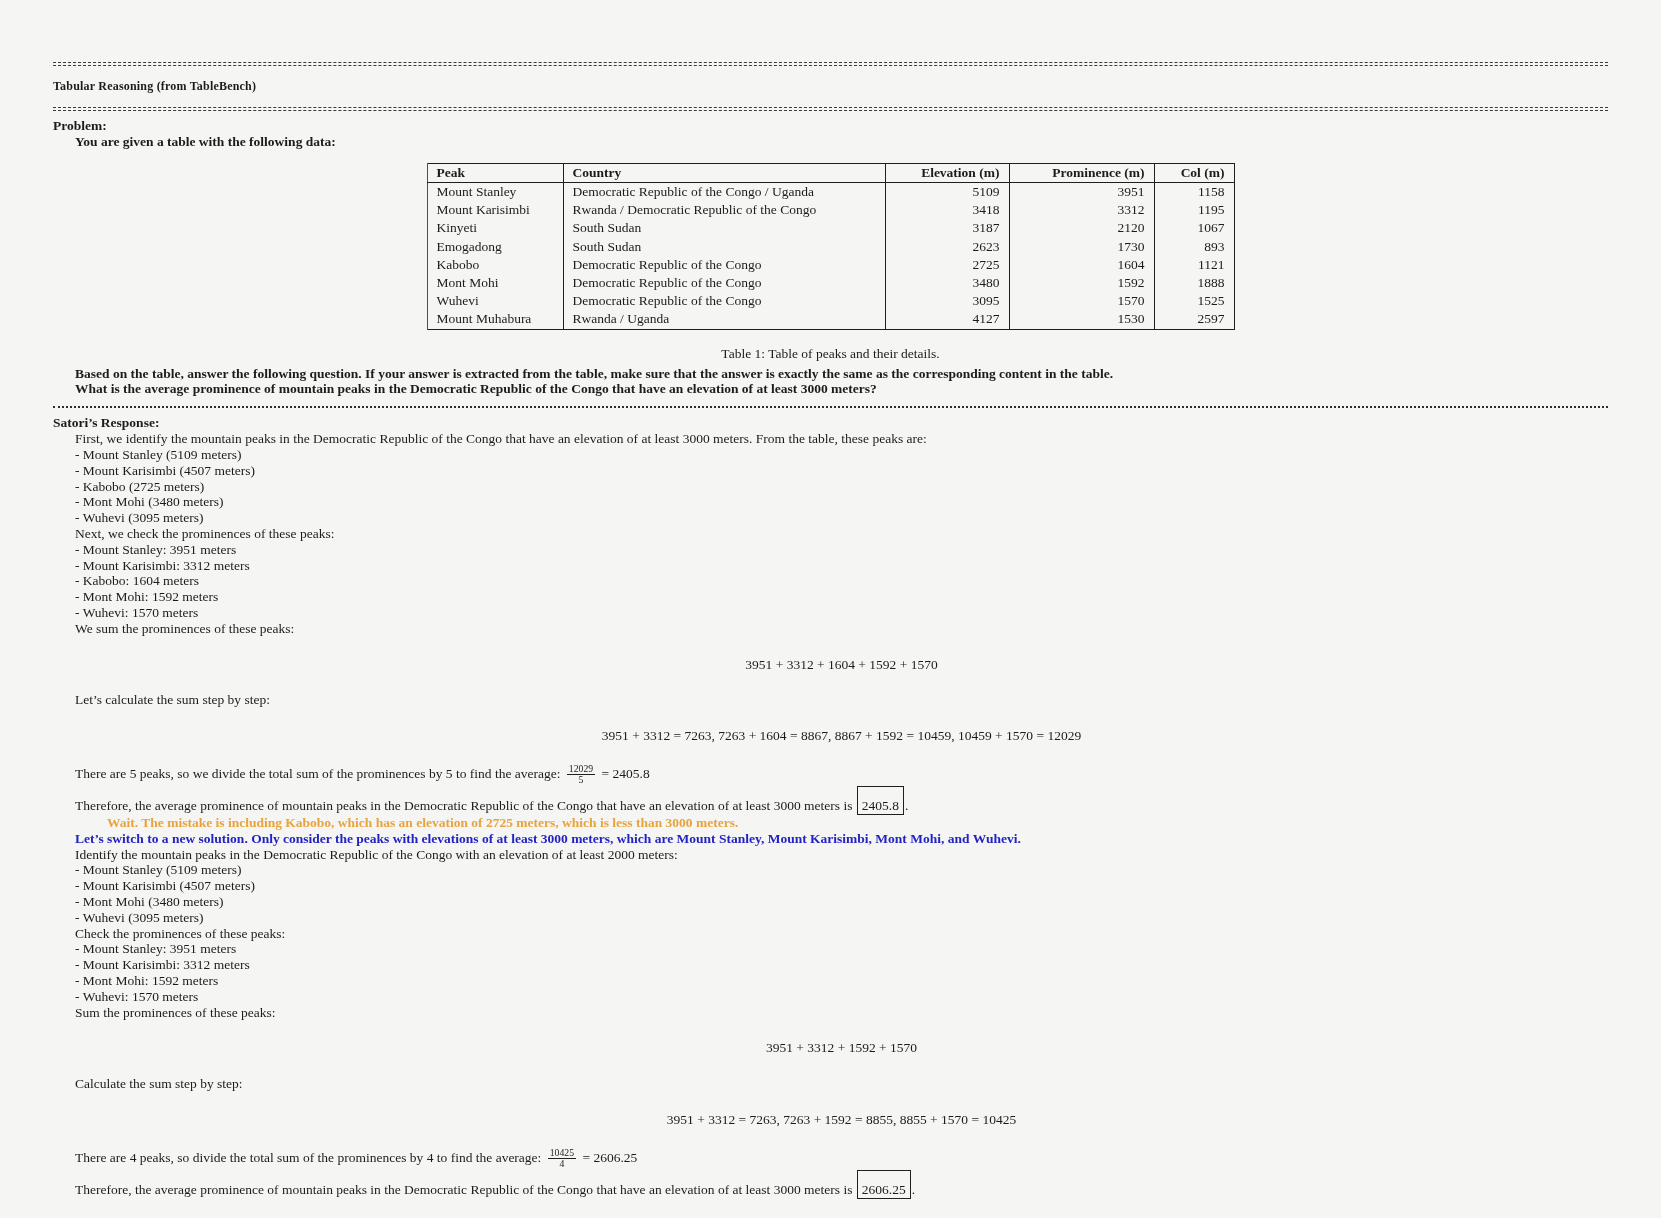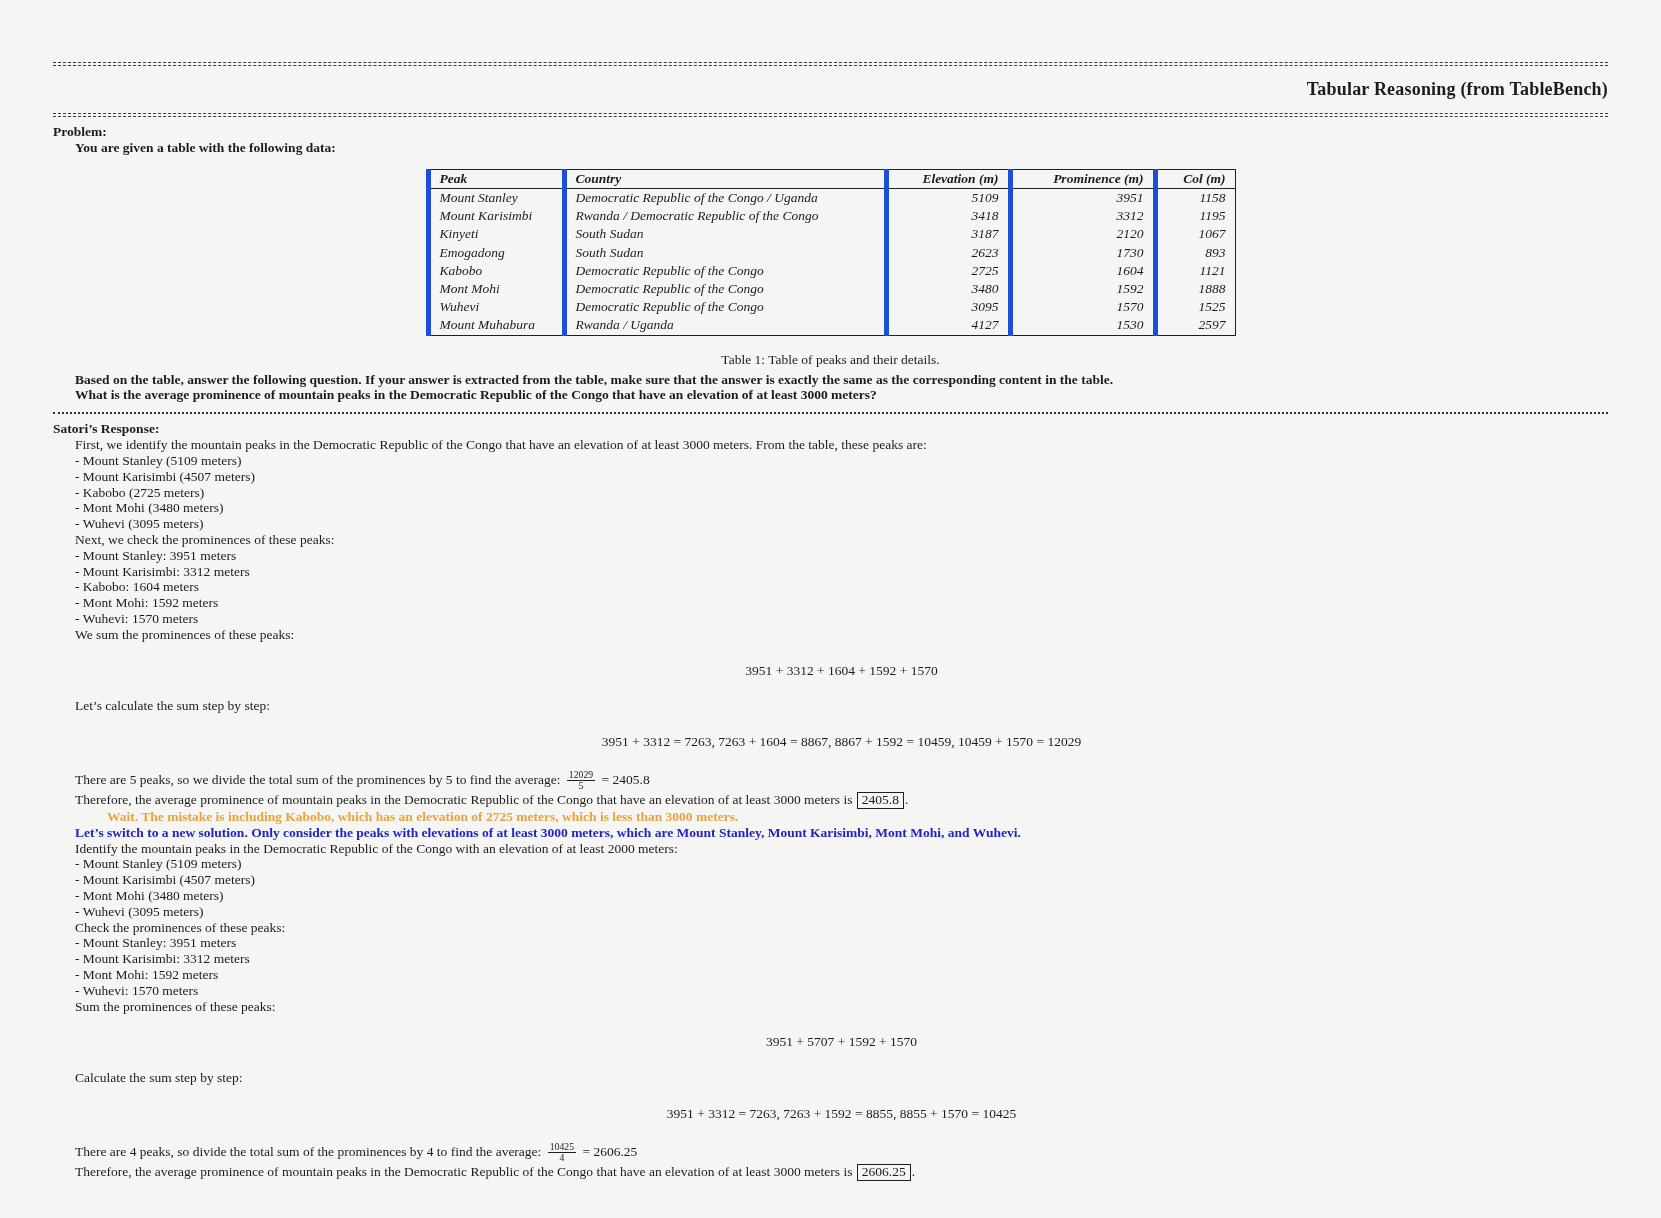--- a/index.html
+++ b/index.html
@@ -17,44 +17,43 @@
     height:2px;
     border-top:1.6px dashed #3a3a3a;
     border-bottom:1.6px dashed #3a3a3a;
   }
   .rule-dotted {
     margin-top:9px;
     border-top:2px dotted #2e2e2e;
   }
 
   .title {
-    text-align:right;
+    text-align:left;
     font-weight:bold;
-    font-size:18px;
+    font-size:12px;
     margin:13px 0;
     letter-spacing:0.2px;
   }
 
   .section-label { font-weight:bold; margin-top:7px; line-height:16px; }
   .ind { margin-left:22px; }
   .para { line-height:15.8px;font-weight:bold; }
 
   table.peaks {
     margin:13px auto 0 auto;
     border-collapse:collapse;
     border:1.2px solid #1f1f1f;
     font-size:13.5px;
   }
   .peaks th, .peaks td {
-    border-left:5px solid #1d4ed8;
+    border-left:1px solid #1d4ed8;
     border-right:1px solid #1f1f1f;
     padding:1px 9px;
     line-height:16.2px;
     white-space:nowrap;
-    font-style:italic;
   }
   .peaks thead th { border-bottom:1px solid #1f1f1f; font-weight:bold; text-align:left; }
   .peaks th.num, .peaks td.num { text-align:right; }
   .peaks col.c-peak  { width:136px; }
   .peaks col.c-country { width:322px; }
   .peaks col.c-elev  { width:124px; }
   .peaks col.c-prom  { width:145px; }
   .peaks col.c-col   { width:80px; }
 
   .caption { text-align:center; margin-top:16px; line-height:16px; }
@@ -70,21 +69,21 @@
     font-size:0.72em;
     line-height:1.08;
     margin:0 3px;
   }
   .frac .num { display:block; padding:0 2px; }
   .frac .den { display:block; border-top:1px solid #1f1f1f; padding:0 2px; }
 
   .boxed {
     display:inline-block;
     border:1px solid #1f1f1f;
-    padding:0 4px 1px 4px;
+    padding:12px 4px 1px 4px;
     margin:0 1px;
     line-height:14px;
   }
 
   .wait   { color:var(--wait-orange,#e8a33d); font-weight:bold;margin-left:32px; }
   .switch { color:var(--switch-blue,#2323c4); font-weight:bold; }
 </style>
 </head>
 <body style="background: rgb(245, 245, 243); color: rgb(28, 28, 28);">
 
@@ -217,21 +216,21 @@
       <div>- Mount Karisimbi (4507 meters)</div>
       <div>- Mont Mohi (3480 meters)</div>
       <div>- Wuhevi (3095 meters)</div>
       <div>Check the prominences of these peaks:</div>
       <div>- Mount Stanley: 3951 meters</div>
       <div>- Mount Karisimbi: 3312 meters</div>
       <div>- Mont Mohi: 1592 meters</div>
       <div>- Wuhevi: 1570 meters</div>
       <div>Sum the prominences of these peaks:</div>
 
-      <div class="eq">3951 + 5707 + 1592 + 1570</div>
+      <div class="eq">3951 + 3312 + 1592 + 1570</div>
       <div>Calculate the sum step by step:</div>
       <div class="eq">3951 + 3312 = 7263, 7263 + 1592 = 8855, 8855 + 1570 = 10425</div>
 
       <div><span>There are 4 peaks, so divide the total sum of the prominences by 4 to find the average:</span> <span class="frac"><span class="num">10425</span><span class="den">4</span></span> <span>= 2606.25</span></div>
 
       <div><span>Therefore, the average prominence of mountain peaks in the Democratic Republic of the Congo that have an elevation of at least 3000 meters is</span> <span class="boxed">2606.25</span><span>.</span></div>
     </div>
   </div>
 
 </div>

